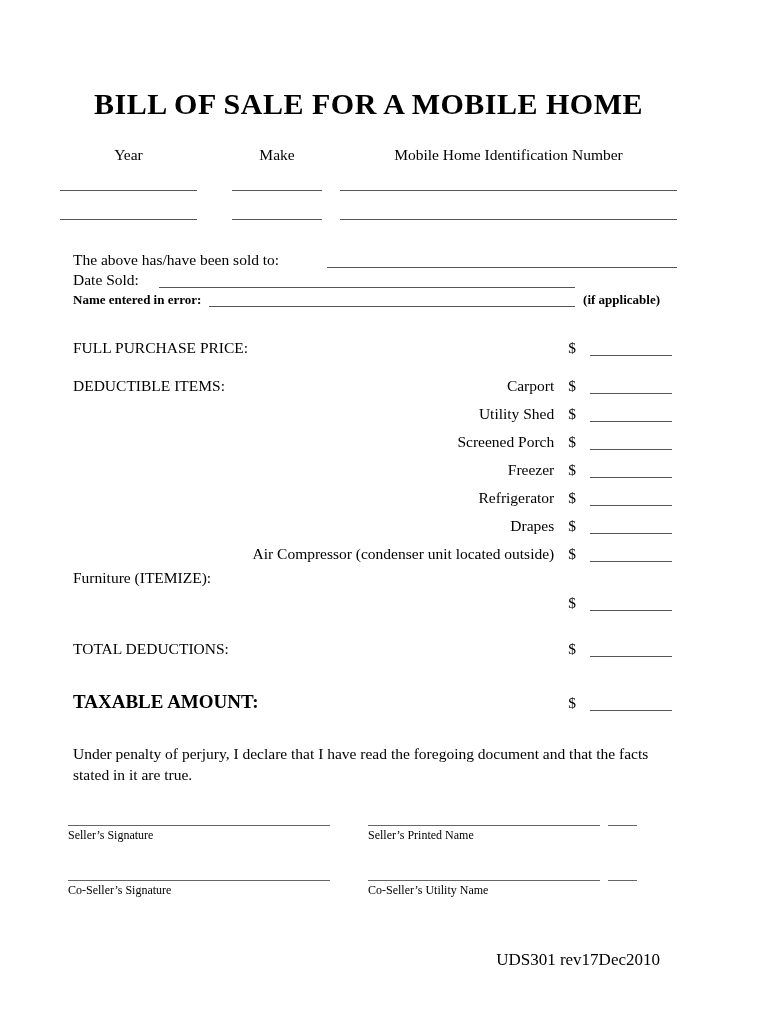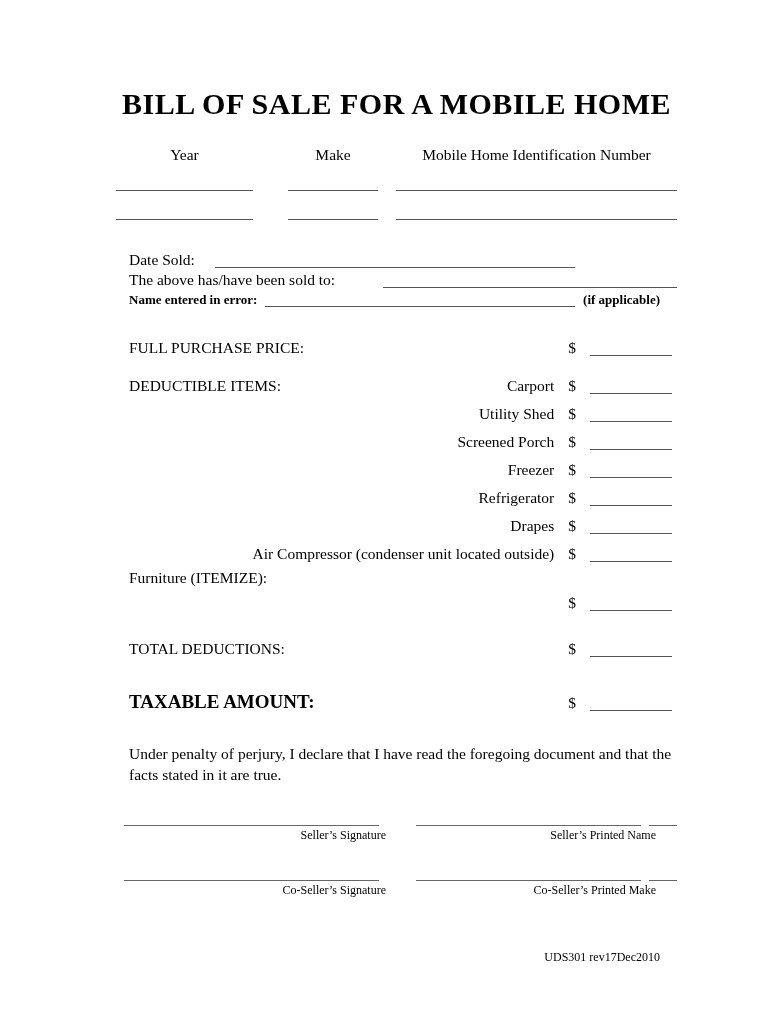--- a/index.html
+++ b/index.html
@@ -7,21 +7,21 @@
     position: relative;
     width: 770px;
     height: 1024px;
     margin: 0 auto;
     background: #ffffff;
     color: #000;
     font-family: "Liberation Serif", "DejaVu Serif", serif;
     font-size: 15.5px;
     overflow: hidden;
     box-sizing: border-box;
-    padding: 0 93px 0 116px;
+    padding: 0 93px 0 60px;
   }
   .title {
     margin: 86px 0 0 0;
     font-size: 30px;
     line-height: 36px;
     font-weight: bold;
     text-align: center;
     letter-spacing: 0.5px;
     white-space: nowrap;
   }
@@ -74,27 +74,27 @@
   
   .sig-row { display: flex; margin-top: 40px; margin-left: 8px; }
   .sig-row2 { margin-top: 37px; }
   .sig-line { border-bottom: 1px solid #666; height: 0; align-self: flex-end; }
   .sig1 { width: 262px; }
   .sgap1 { width: 38px; }
   .sig2 { width: 232px; }
   .sgap2 { width: 8px; }
   .sig3 { width: 29px; }
   .sig-labels { display: flex; margin-top: 2px; margin-left: 8px; font-size: 12px; line-height: 15px; }
-  .sig-label-cell { text-align: right; }
+  .sig-label-cell { text-align: left; }
 
   .form-footer {
     position: absolute;
     top: 950px;
     right: 110px;
-    font-size: 12px;
+    font-size: 17px;
     white-space: nowrap;
   }
 </style>
 </head>
 <body>
 
 <div class="page">
 
   <h1 class="title">BILL OF SALE FOR A MOBILE HOME</h1>
 
@@ -130,27 +130,27 @@
       </div>
     <div class="gap2"></div>
     <div class="col-vin">
         <div class="uline"></div>
       </div>
   </div>
 
   <div class="mid">
 
     <div class="frow">
+      <span>The above has/have been sold to:</span>
+      <span class="blank soldto-blank"></span>
+    </div>
+
+    <div class="frow">
       <span>Date Sold:</span>
       <span class="blank date-blank"></span>
-    </div>
-
-    <div class="frow">
-      <span>The above has/have been sold to:</span>
-      <span class="blank soldto-blank"></span>
     </div>
 
     <div class="frow">
       <span class="small-bold">Name entered in error:</span>
       <span class="blank error-blank"></span>
       <span class="small-bold if-applicable">(if applicable)</span>
     </div>
 
     <div class="frow price-row">
       <span>FULL PURCHASE PRICE:</span>
@@ -272,18 +272,18 @@
   <div class="sig-row sig-row2">
     <div class="sig-line sig1"></div>
     <div class="sgap1"></div>
     <div class="sig-line sig2"></div>
     <div class="sgap2"></div>
     <div class="sig-line sig3"></div>
   </div>
   <div class="sig-labels">
     <div class="sig-label-cell sig1">Co-Seller’s Signature</div>
     <div class="sgap1"></div>
-    <div class="sig-label-cell sig2">Co-Seller’s Printed Make</div>
+    <div class="sig-label-cell sig2">Co-Seller’s Utility Name</div>
   </div>
 
   <div class="form-footer">UDS301 rev17Dec2010</div>
 
 </div>
 
 </body></html>

